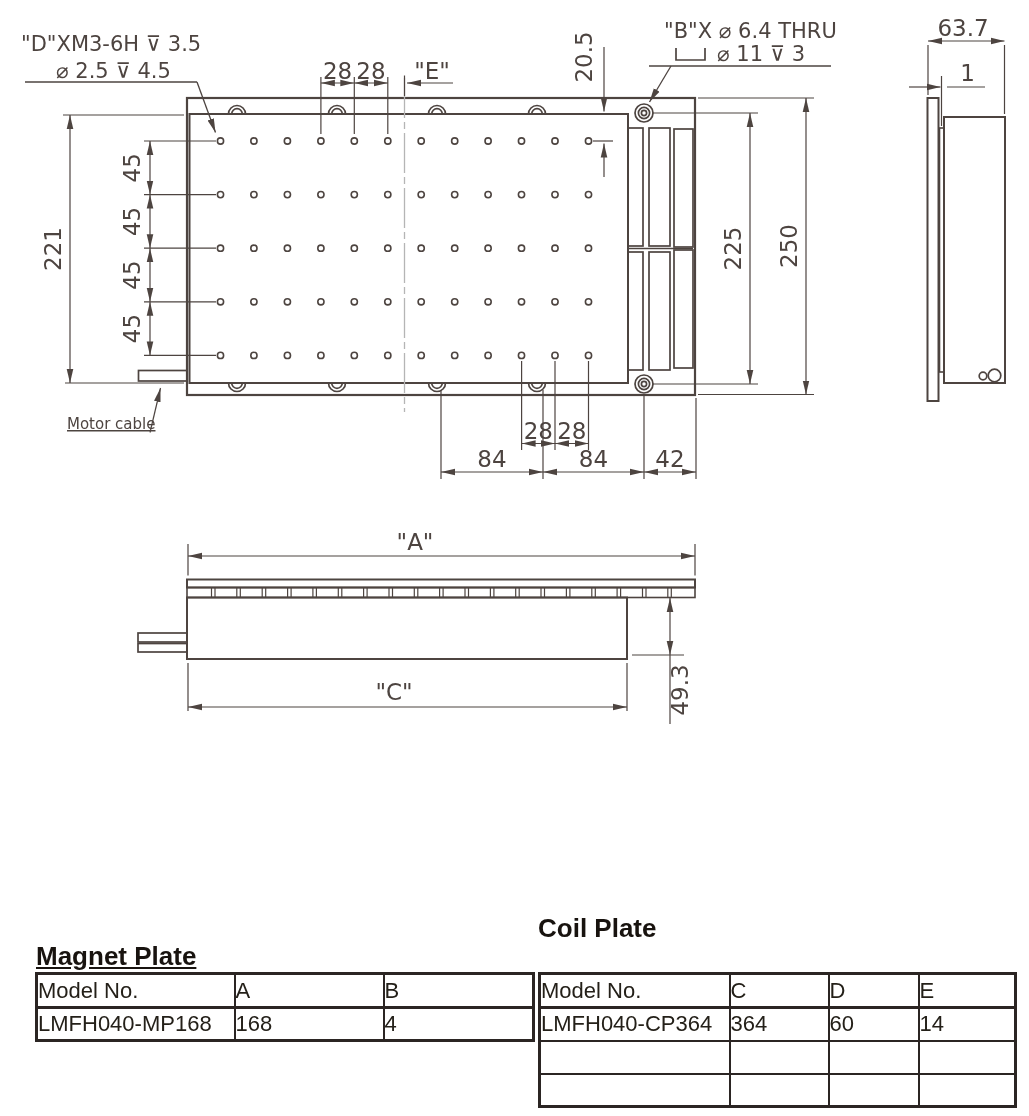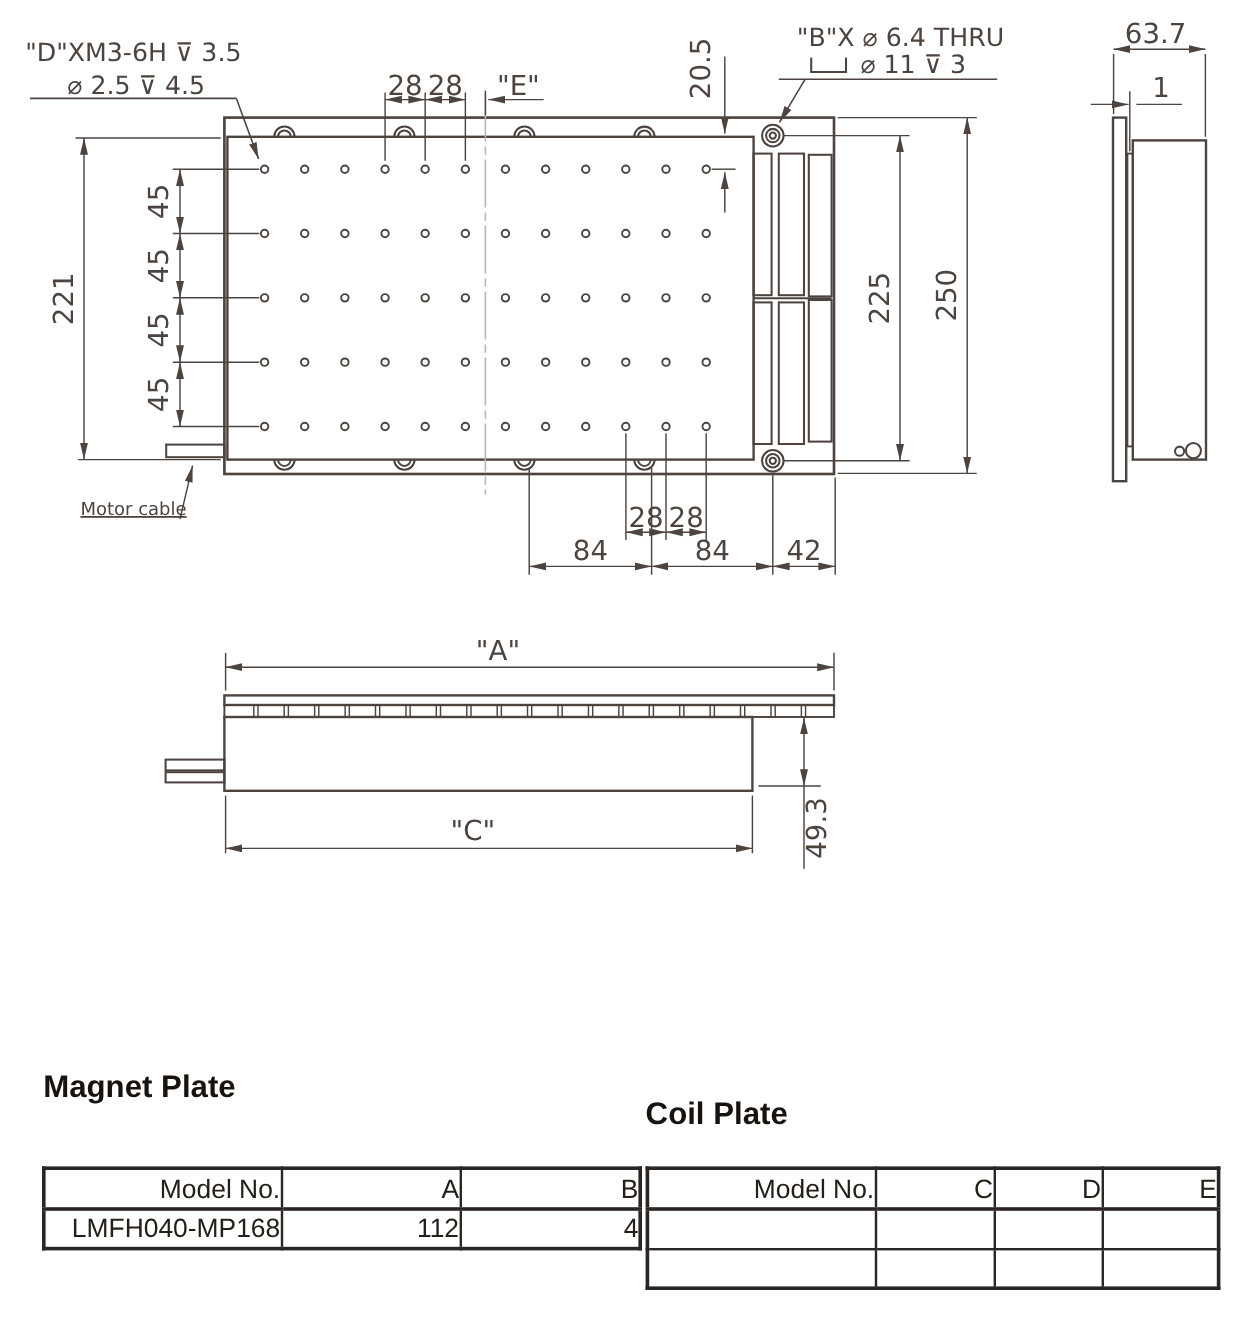--- a/index.html
+++ b/index.html
@@ -12,21 +12,21 @@
   .w16{stroke-width:1.6}.w13{stroke-width:1.3}.w12{stroke-width:1.2}
   .dim{font-size:23px}
   .note{font-size:21px}
   .small{font-size:15px}
   #arr path{fill:#4d4440;stroke:none;}
   .tbl-title{position:absolute;font-family:"Liberation Sans",sans-serif;font-size:26px;
              font-weight:700;color:#18130f;white-space:nowrap;}
   .spec{position:absolute;}
   .spec table{border-collapse:collapse;table-layout:fixed;border:3px solid #2b2523;}
   .spec td,.spec th{border:2px solid #2b2523;font-family:"Liberation Sans",sans-serif;
-      font-size:22px;font-weight:400;color:#242019;text-align:right;padding:0;
+      font-size:22px;font-weight:400;color:#242019;text-align:left;padding:0;
       overflow:hidden;white-space:nowrap;}
   .spec tr{height:33px;}
   .spec tr.hdr{height:34px;}
   .spec tr.hdr th{border-bottom:3px solid #2b2523;}
 </style>
 </head>
 <body>
 
 <div id="page">
 
@@ -310,37 +310,37 @@
     <line class="w12" x1="928" y1="41" x2="1004.5" y2="41" marker-start="url(#arr)" marker-end="url(#arr)"></line>
     <text class="dim" x="963" y="36" text-anchor="middle">63.7</text>
 
     <line class="w12" x1="941.5" y1="76" x2="941.5" y2="126"></line>
     <line class="w12" x1="909" y1="87" x2="940.5" y2="87" marker-end="url(#arr)"></line>
     <line class="w12" x1="947" y1="87" x2="985" y2="87"></line>
     <text class="dim" x="967.5" y="81" text-anchor="middle">1</text>
   </g>
 </svg>
 
-  <div class="tbl-title" style="left:36px;top:890px;">Magnet Plate</div>
+  <div class="tbl-title" style="left:36px;top:941px;text-decoration:underline;">Magnet Plate</div>
   <div class="spec" style="left:35px;top:972px;">
     <table>
       <colgroup>
           <col style="width:198px">
           <col style="width:149px">
           <col style="width:150px">
         </colgroup>
       <tbody>
           <tr class="hdr">
         <th>Model No.</th>
         <th>A</th>
         <th>B</th>
       </tr>
       <tr>
         <td>LMFH040-MP168</td>
-        <td>112</td>
+        <td>168</td>
         <td>4</td>
       </tr>
     </tbody>
       </table>
   </div>
 
   <div class="tbl-title" style="left:538px;top:913px;">Coil Plate</div>
   <div class="spec" style="left:538px;top:972px;">
     <table>
       <colgroup>
@@ -350,20 +350,26 @@
           <col style="width:97px">
         </colgroup>
       <tbody>
           <tr class="hdr">
         <th>Model No.</th>
         <th>C</th>
         <th>D</th>
         <th>E</th>
       </tr>
       <tr>
+        <td>LMFH040-CP364</td>
+        <td>364</td>
+        <td>60</td>
+        <td>14</td>
+      </tr>
+      <tr>
         <td></td>
         <td></td>
         <td></td>
         <td></td>
       </tr>
       <tr>
         <td></td>
         <td></td>
         <td></td>
         <td></td>

